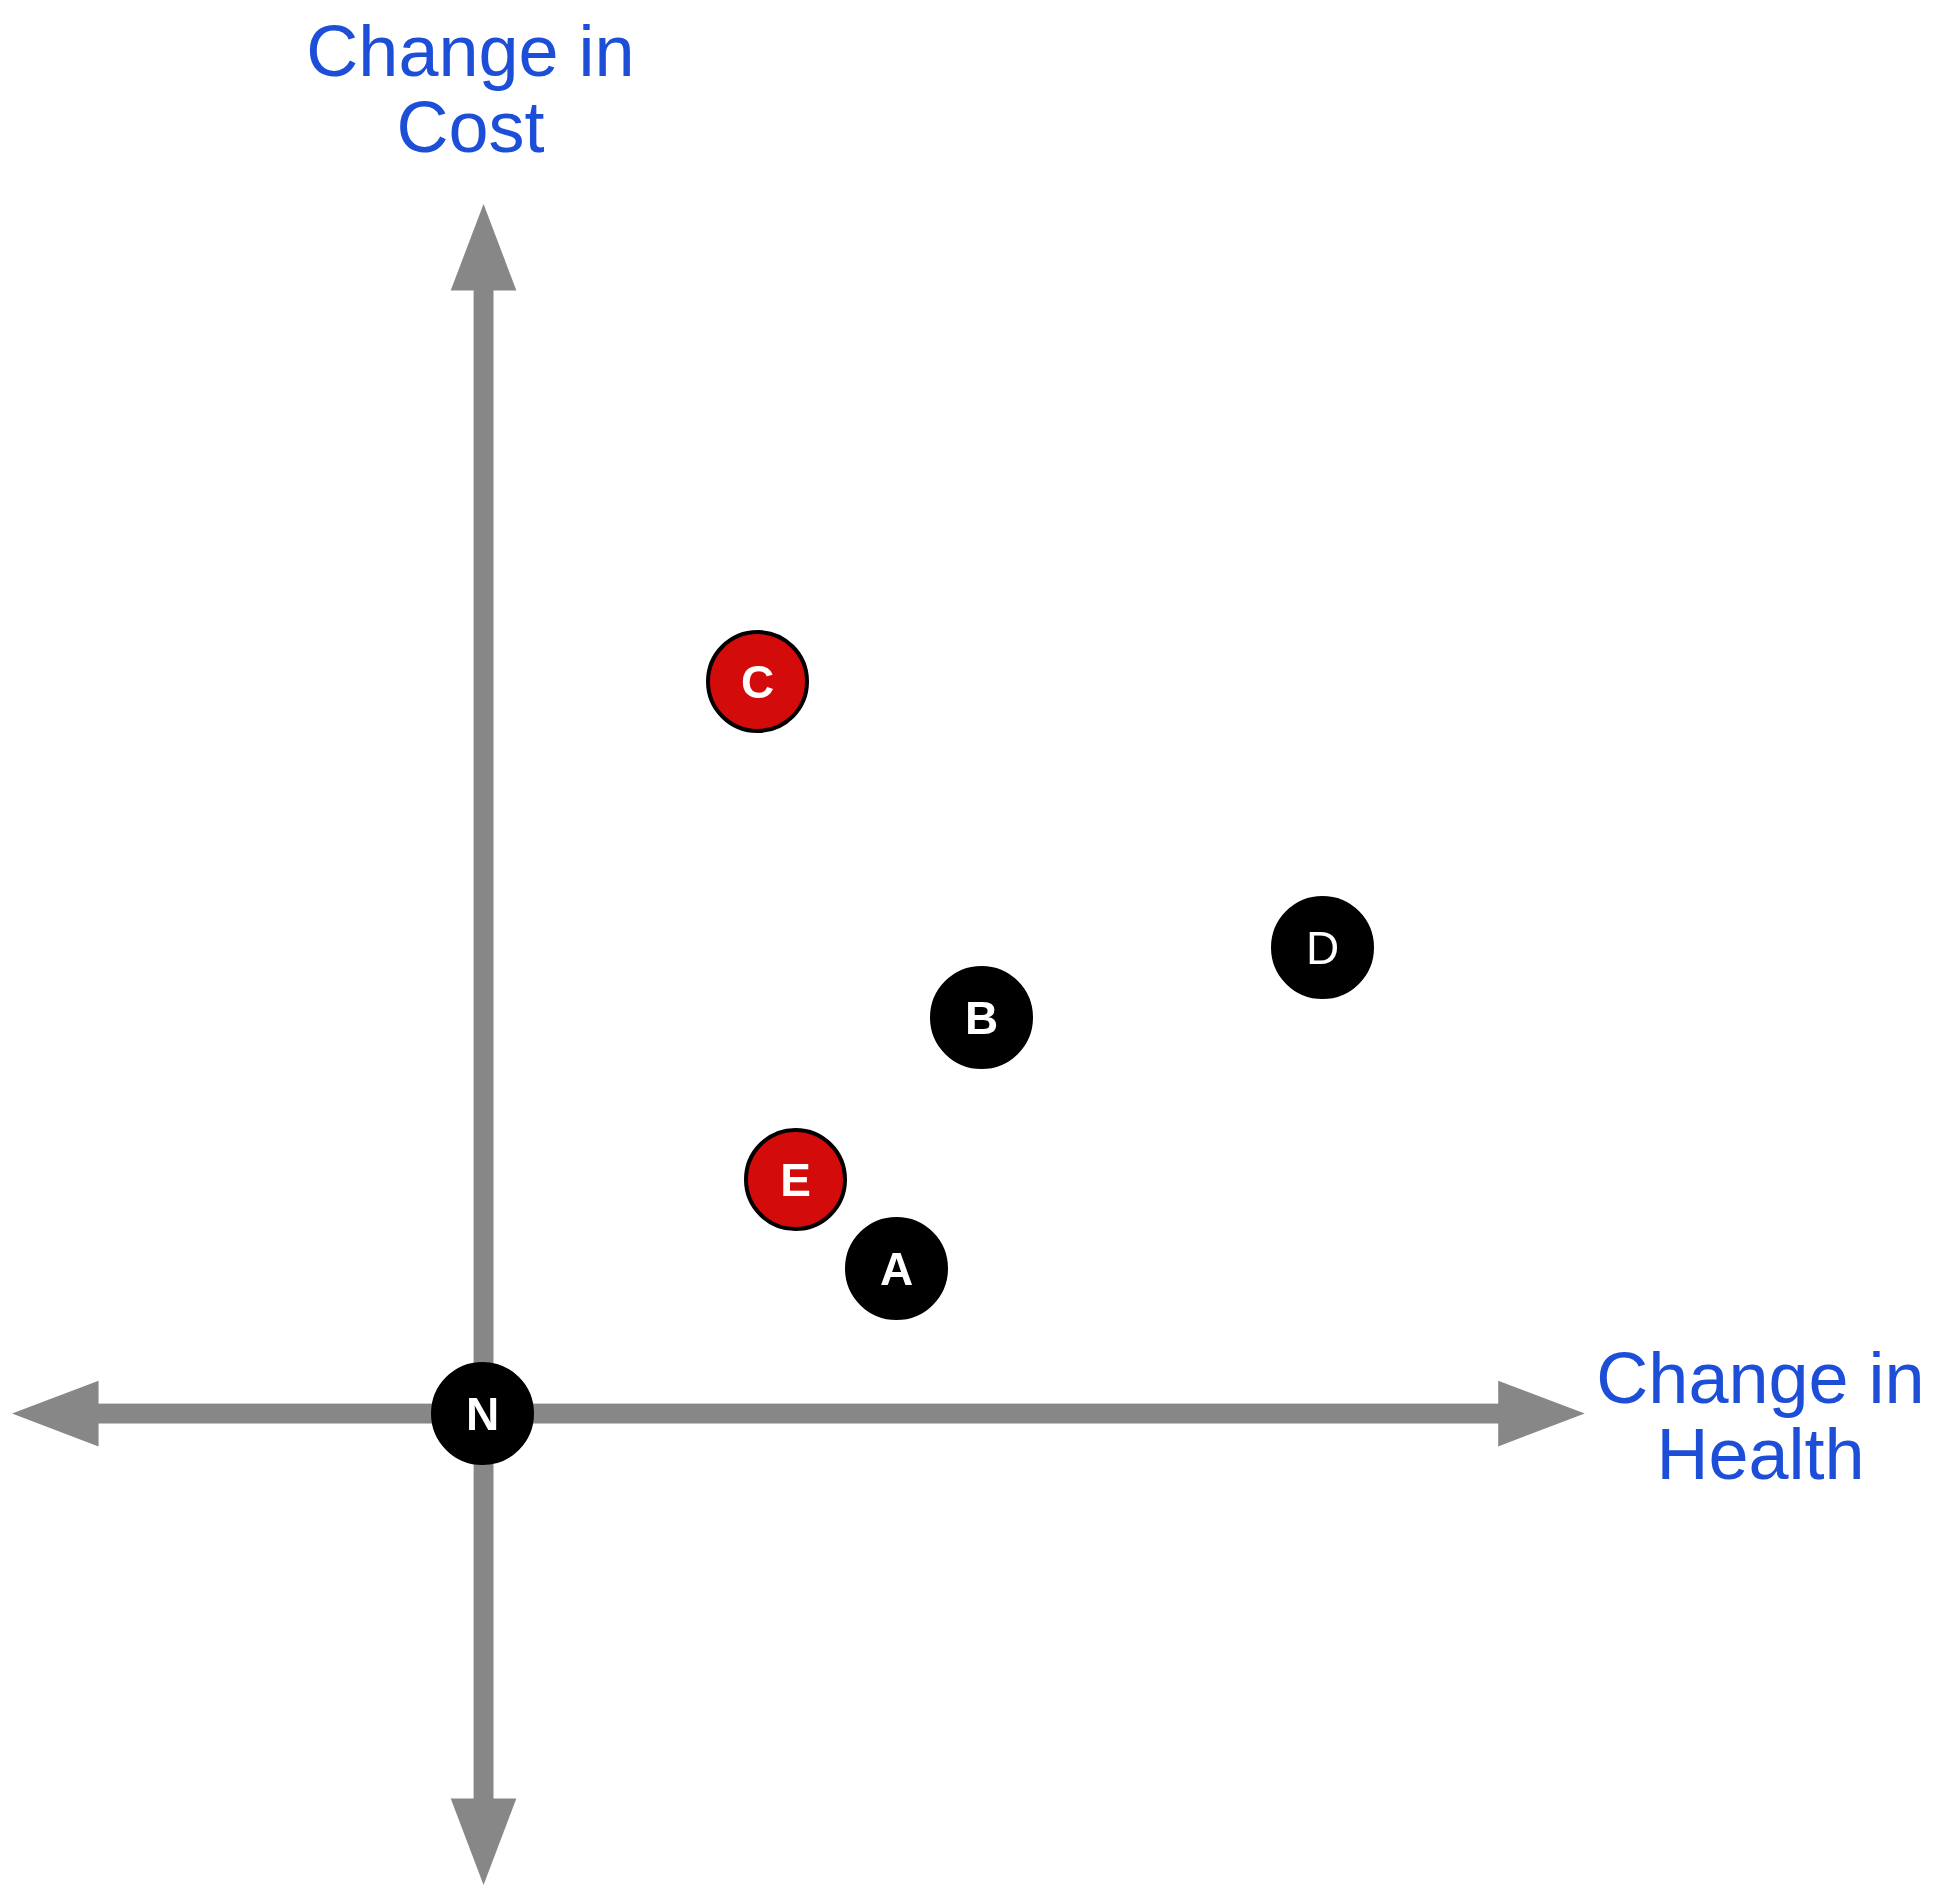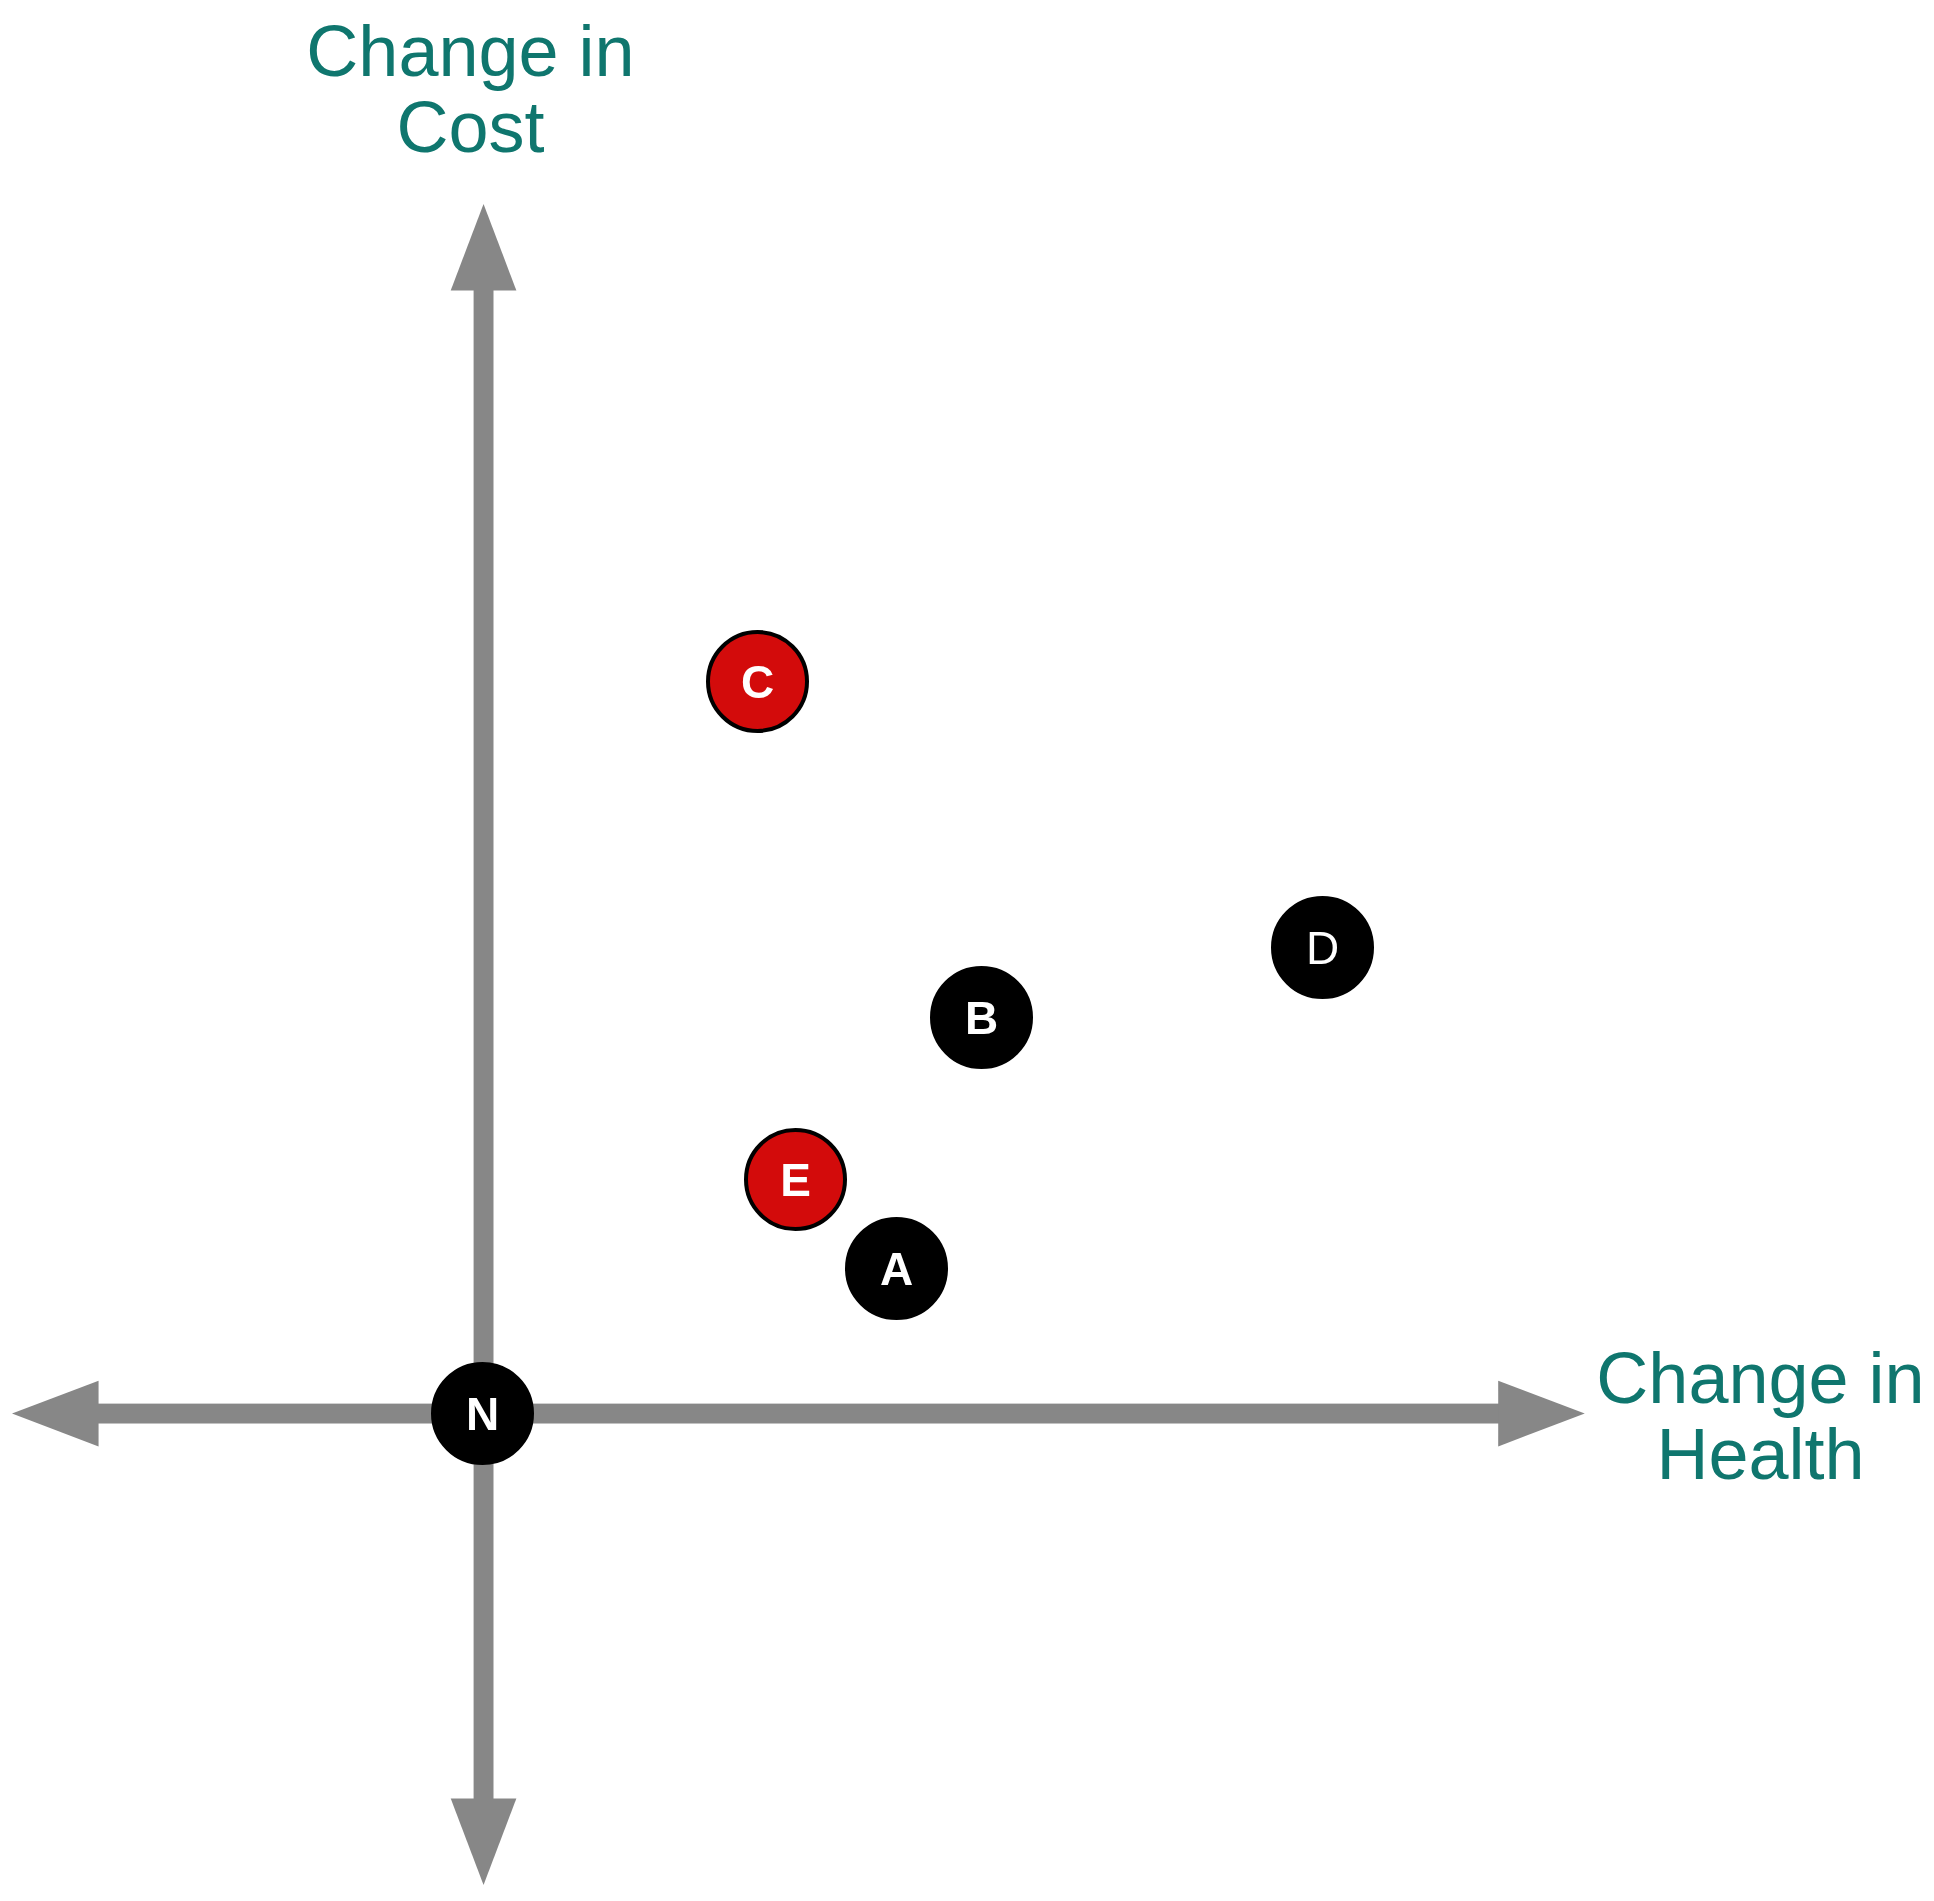--- a/index.html
+++ b/index.html
@@ -15,21 +15,21 @@
     background: #ffffff;
     overflow: hidden;
   }
   svg.axes {
     position: absolute;
     left: 0;
     top: 0;
   }
   .axis-label {
     position: absolute;
-    color: #0f766e;
+    color: #1d4ed8;
     font-size: 72px;
     line-height: 1.05;
     text-align: center;
     white-space: pre-line;
   }
   .axis-label.y {
     left: 172px;
     top: 14px;
     width: 597px;
   }

